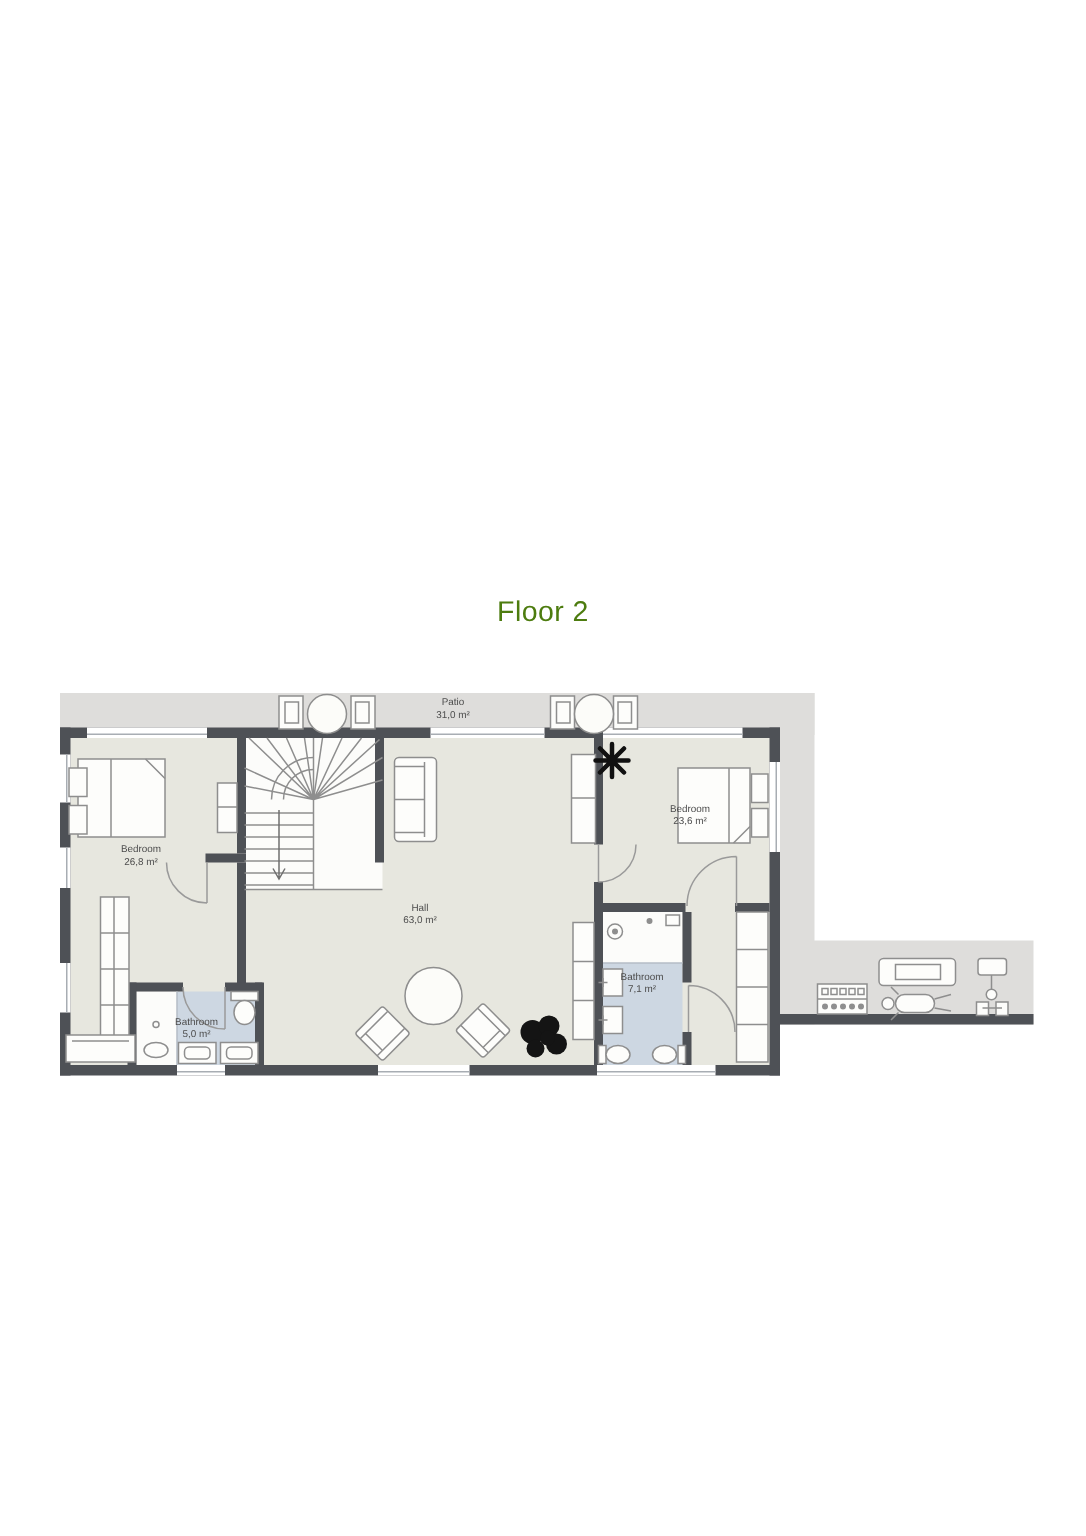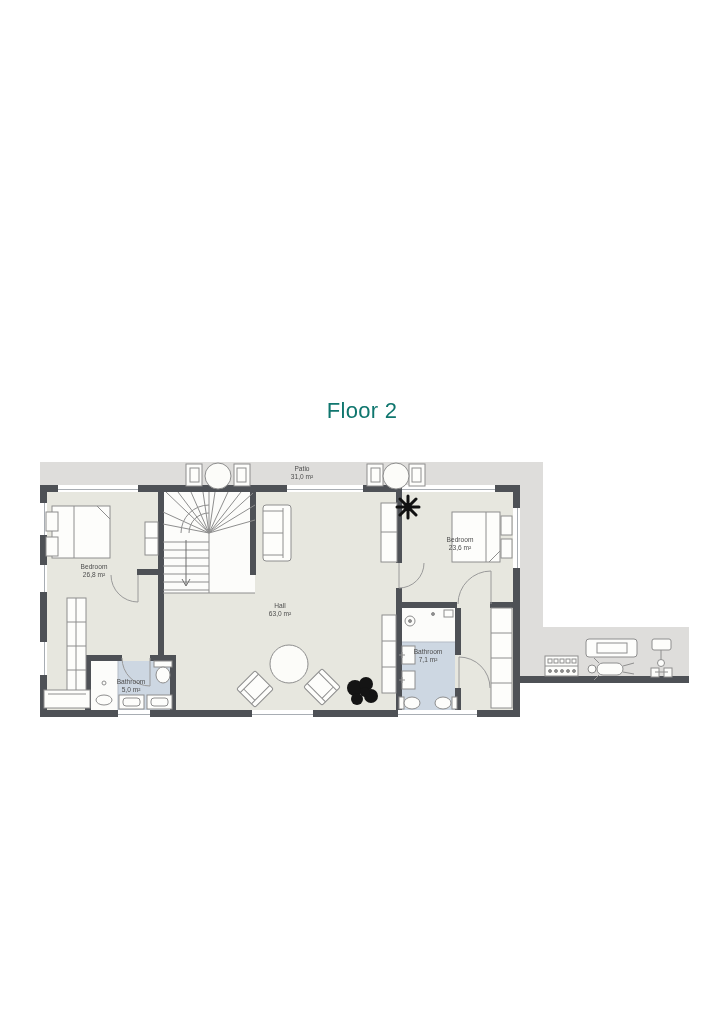--- a/index.html
+++ b/index.html
@@ -3,21 +3,21 @@
 <meta charset="utf-8">
 <style>
   html,body{margin:0;padding:0;}
   body{
     width:724px;height:1024px;position:relative;background:#ffffff;
     font-family:"Liberation Sans","DejaVu Sans",sans-serif;overflow:hidden;
   }
   .abs{position:absolute;}
   .title{
     position:absolute;left:0;top:398px;width:724px;text-align:center;
-    font-size:22px;font-weight:500;color:#0f766e;letter-spacing:.3px;
+    font-size:19px;font-weight:500;color:#4d7c0f;letter-spacing:.3px;
   }
   .f{position:absolute;}
   .floor-patio{background:#dedddb;}
   .floor-main{background:#e7e7df;}
   .floor-white{background:#fcfcfa;}
   .floor-bath{background:#cdd7e2;}
   .wall{position:absolute;background:#4e5156;}
   .win{position:absolute;background:#ffffff;}
   .win::after{content:"";position:absolute;left:0;right:0;top:50%;height:1px;background:#a8adb3;}
   .win-v{position:absolute;background:#ffffff;}

